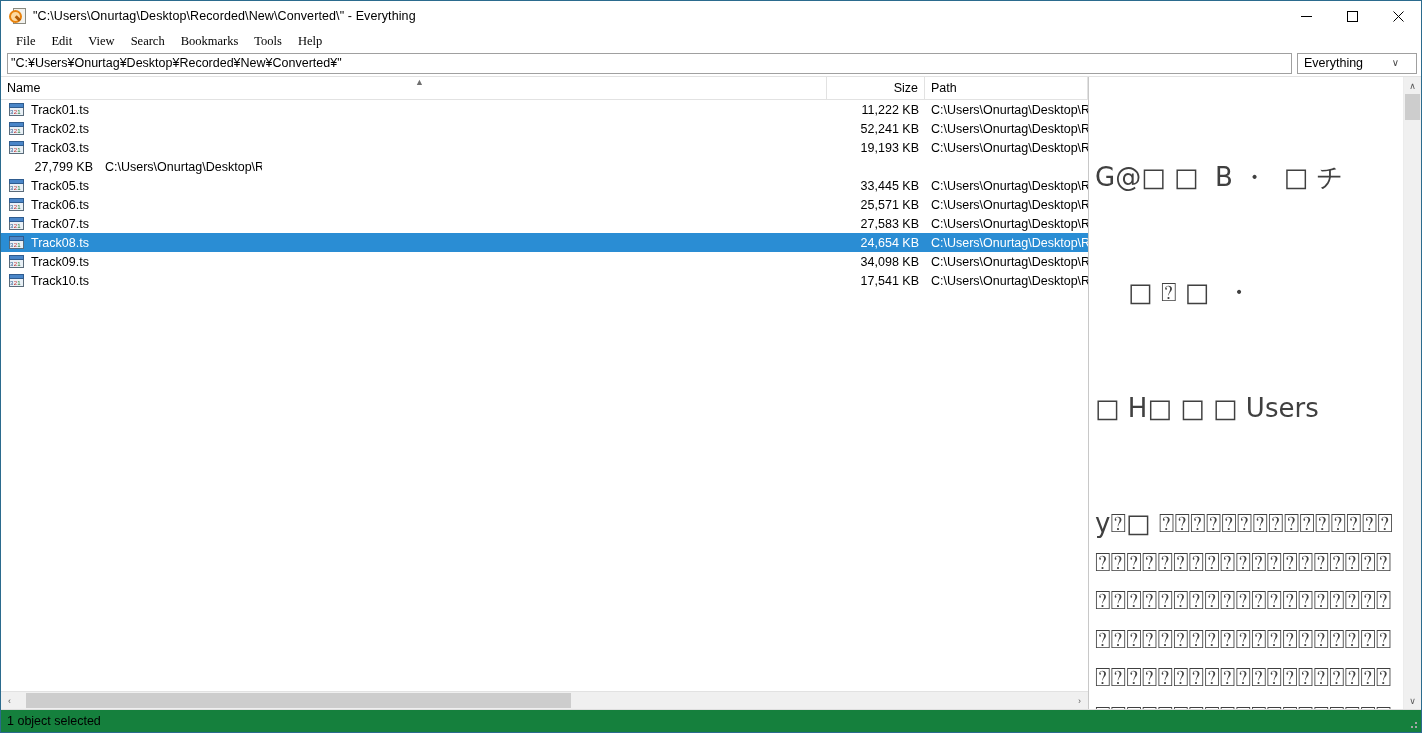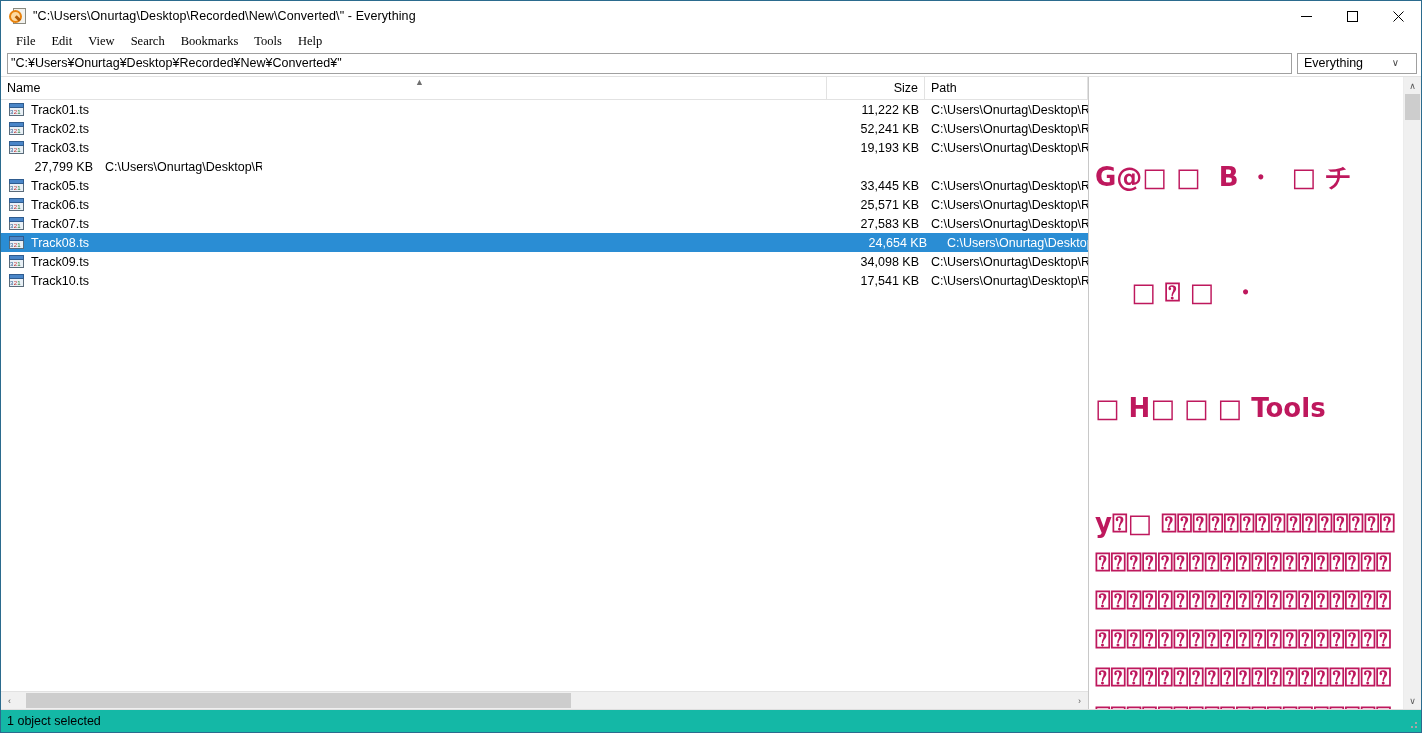--- a/index.html
+++ b/index.html
@@ -216,21 +216,20 @@
     height: 19px;
     display: flex;
     align-items: center;
     font-size: 12.5px;
     white-space: nowrap;
     cursor: default;
   }
   .row.selected {
     background: #2a8dd4;
     color: #ffffff;
-    gap: 8px;
   }
   .cell-name {
     width: 826px;
     flex: 0 0 826px;
     display: flex;
     align-items: flex-start;
     box-sizing: border-box;
     padding-left: 8px;
     overflow: hidden;
   }
@@ -333,24 +332,23 @@
     overflow: hidden;
   }
   .preview-content {
     flex: 1 1 auto;
     padding: 4px 4px 0 6px;
     overflow: hidden;
     min-width: 0;
     font-family: "DejaVu Sans", sans-serif;
     font-size: 26px;
     line-height: 1.48;
-    color: #be185d;
+    color: #404040;
     word-break: break-all;
     white-space: pre-wrap;
-    font-weight: bold;
   }
   .preview-line { white-space: pre; }
   .tofu-block {
     font-family: "DejaVu Sans", sans-serif;
     font-size: 26px;
     line-height: 1.48;
     letter-spacing: 0px;
     word-break: break-all;
   }
 
@@ -383,21 +381,21 @@
     top: 0px;
     width: 15px;
     height: 26px;
     background: #cdcdcd;
   }
 
   
   .statusbar {
     height: 22px;
     min-height: 22px;
-    background: #14b8a6;
+    background: #15803d;
     border-top: 1px solid #dfdfdf;
     display: flex;
     align-items: center;
     padding-left: 6px;
     font-size: 12.5px;
     color: #000000;
     position: relative;
   }
   .grip {
     position: absolute;
@@ -601,21 +599,21 @@
           <div class="hs-thumb"></div>
         </div>
         <div class="hs-arrow">›</div>
       </div>
     </div>
 
     <div class="preview-pane">
       <div class="preview-content">
         <div class="preview-line">G@□ □  B ・  □ チ</div>
         <div class="preview-line">    □ ⍰ □  ・</div>
-        <div class="preview-line">□ H□ □ □ Tools</div>
+        <div class="preview-line">□ H□ □ □ Users</div>
         <div class="tofu-block"><span>y⍰□ </span><span>⍰⍰⍰⍰⍰⍰⍰⍰⍰⍰⍰⍰⍰⍰⍰⍰⍰⍰⍰⍰⍰⍰⍰⍰⍰⍰⍰⍰⍰⍰⍰⍰⍰⍰⍰⍰⍰⍰⍰⍰⍰⍰⍰⍰⍰⍰⍰⍰⍰⍰⍰⍰⍰⍰⍰⍰⍰⍰⍰⍰⍰⍰⍰⍰⍰⍰⍰⍰⍰⍰⍰⍰⍰⍰⍰⍰⍰⍰⍰⍰⍰⍰⍰⍰⍰⍰⍰⍰⍰⍰⍰⍰⍰⍰⍰⍰⍰⍰⍰⍰⍰⍰⍰⍰⍰⍰⍰⍰⍰⍰⍰⍰⍰⍰⍰⍰⍰⍰⍰⍰⍰⍰⍰⍰⍰⍰⍰G0  □</span></div>
       </div>
       <div class="vscroll">
         <div class="vs-arrow">∧</div>
         <div class="vs-track">
           <div class="vs-thumb"></div>
         </div>
         <div class="vs-arrow">∨</div>
       </div>
     </div>

